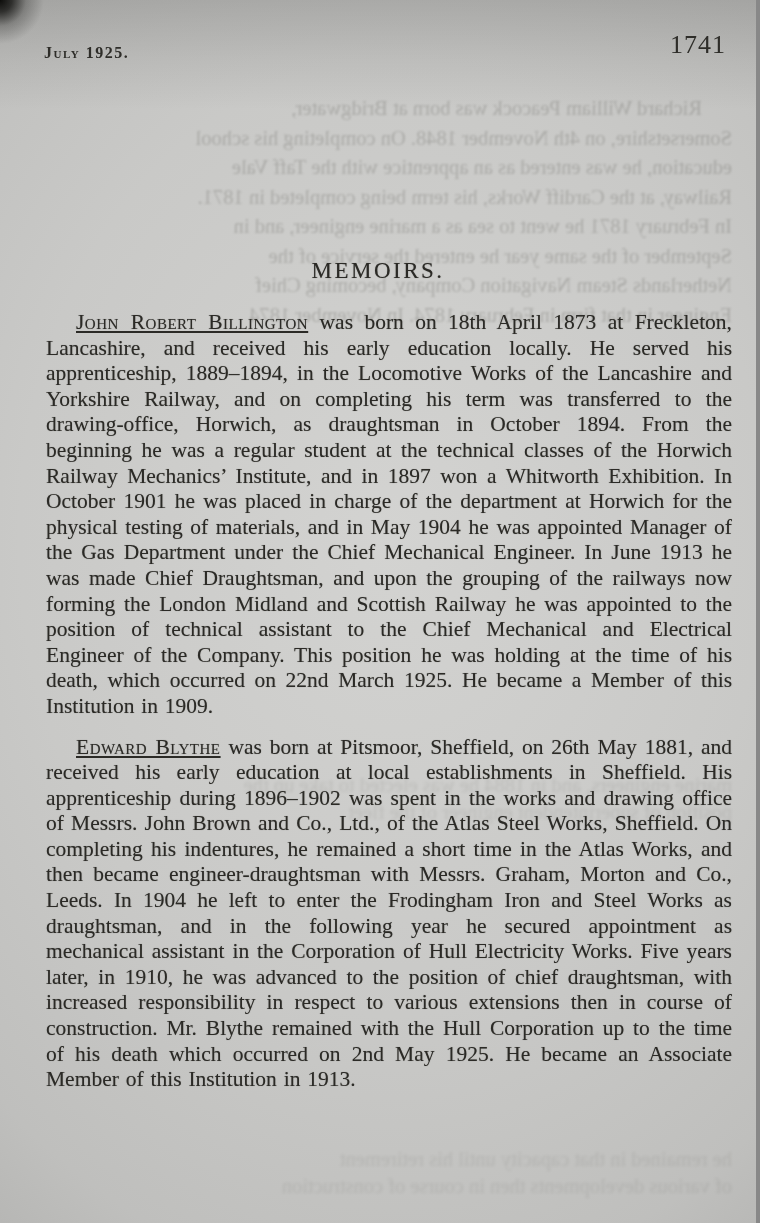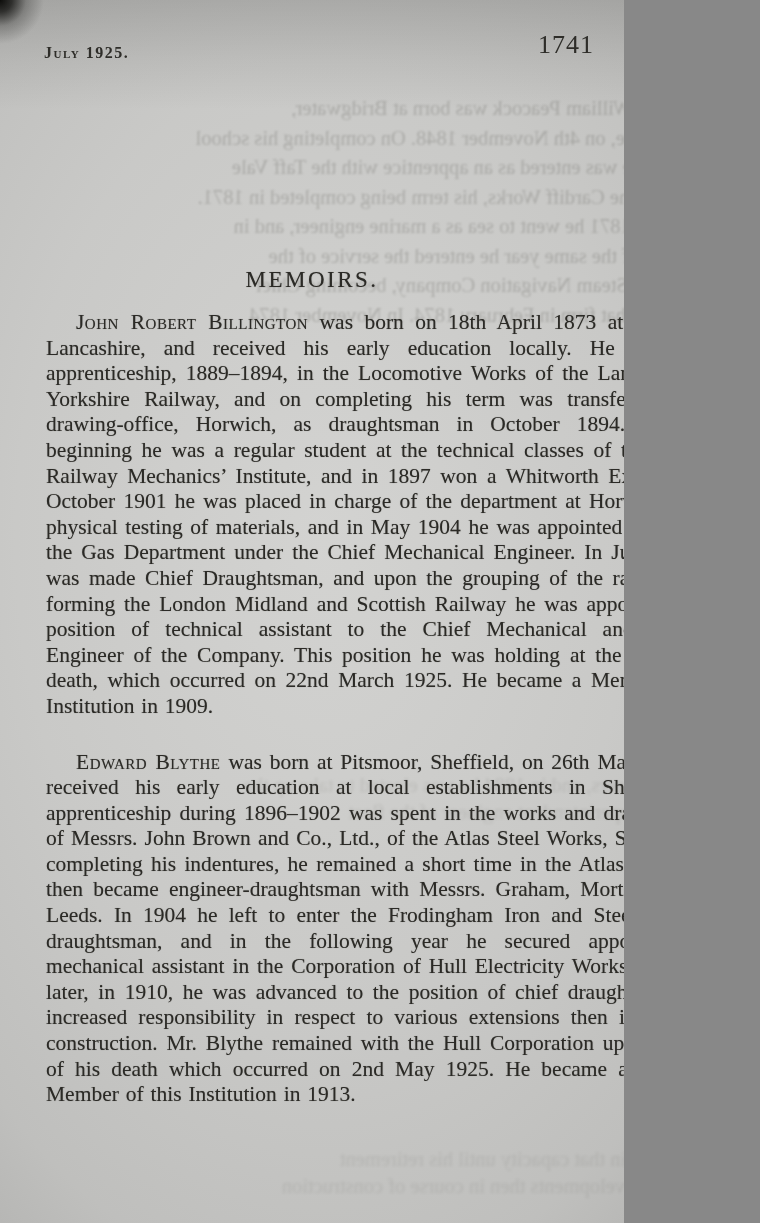--- a/index.html
+++ b/index.html
@@ -2,21 +2,21 @@
 <html><head>
 <meta charset="utf-8">
 <style>
   html, body {
     margin: 0;
     padding: 0;
     background: #888;
   }
   .page {
     position: relative;
-    width: 624px;
+    width: 756px;
     height: 1223px;
     overflow: hidden;
     background:
       radial-gradient(ellipse 95% 75% at 52% 44%, #d3d3d1 0%, #c9c9c7 52%, #bfbfbd 82%, #b1b1af 100%);
     font-family: "Liberation Serif", "DejaVu Serif", serif;
     color: #2b2a26;
   }
   
   .page::before {
     content: "";
@@ -89,21 +89,21 @@
   .ghost-bottom { top: 1146px; }
   .memoirs-title {
     position: absolute;
     left: 0;
     right: 0;
     top: 258px;
     text-align: center;
     font-size: 23px;
     font-weight: normal;
     letter-spacing: 2.5px;
-    margin: 9px;
+    margin: 0;
     z-index: 2;
     color: #2b2a26;
     text-shadow: 0 0 1px rgba(43,42,38,0.45);
   }
   .memoir-body {
     position: absolute;
     left: 46px;
     top: 310px;
     width: 686px;
     z-index: 2;
@@ -112,25 +112,26 @@
     margin: 0;
     font-size: 21.5px;
     line-height: 25.6px;
     text-align: justify;
     text-indent: 30px;
     word-spacing: 1.5px;
     color: #2b2a26;
     text-shadow: 0 0 1px rgba(43,42,38,0.40);
   }
   .memoir-para + .memoir-para {
-    margin-top: 30px;
+    margin-top: 15px;
   }
   .memoir-name {
     font-variant: small-caps;
     letter-spacing: 0.5px;
+    text-decoration: underline;
   }
 </style>
 </head>
 <body>
 
 <div class="page">
 
   <div class="corner-shadow"></div>
 
   <div class="running-head">

